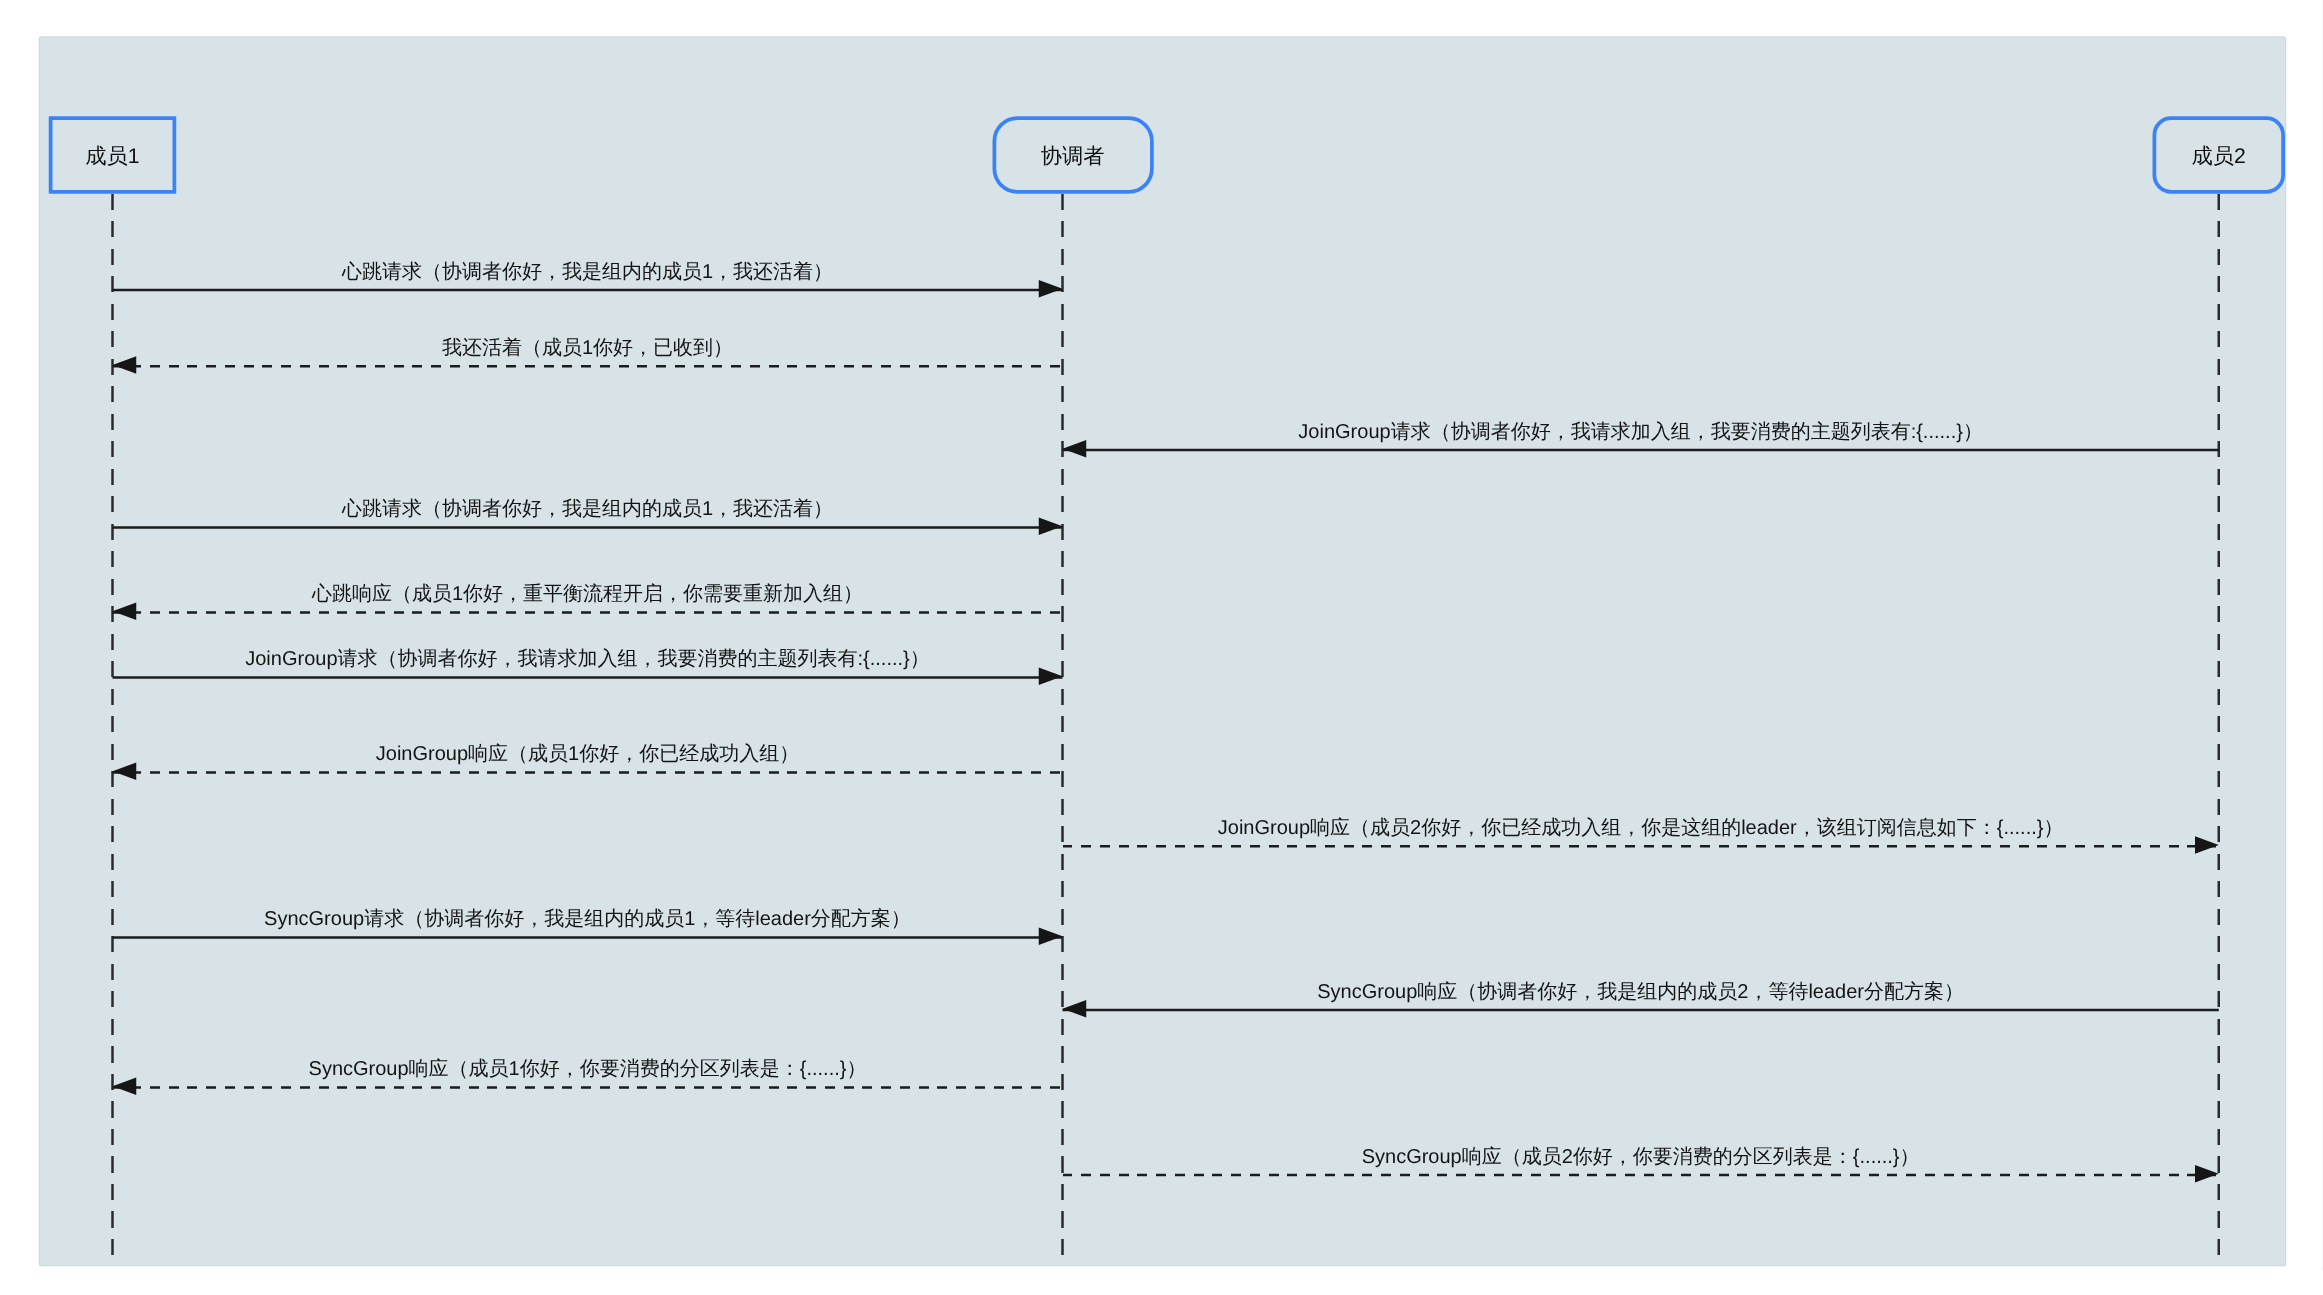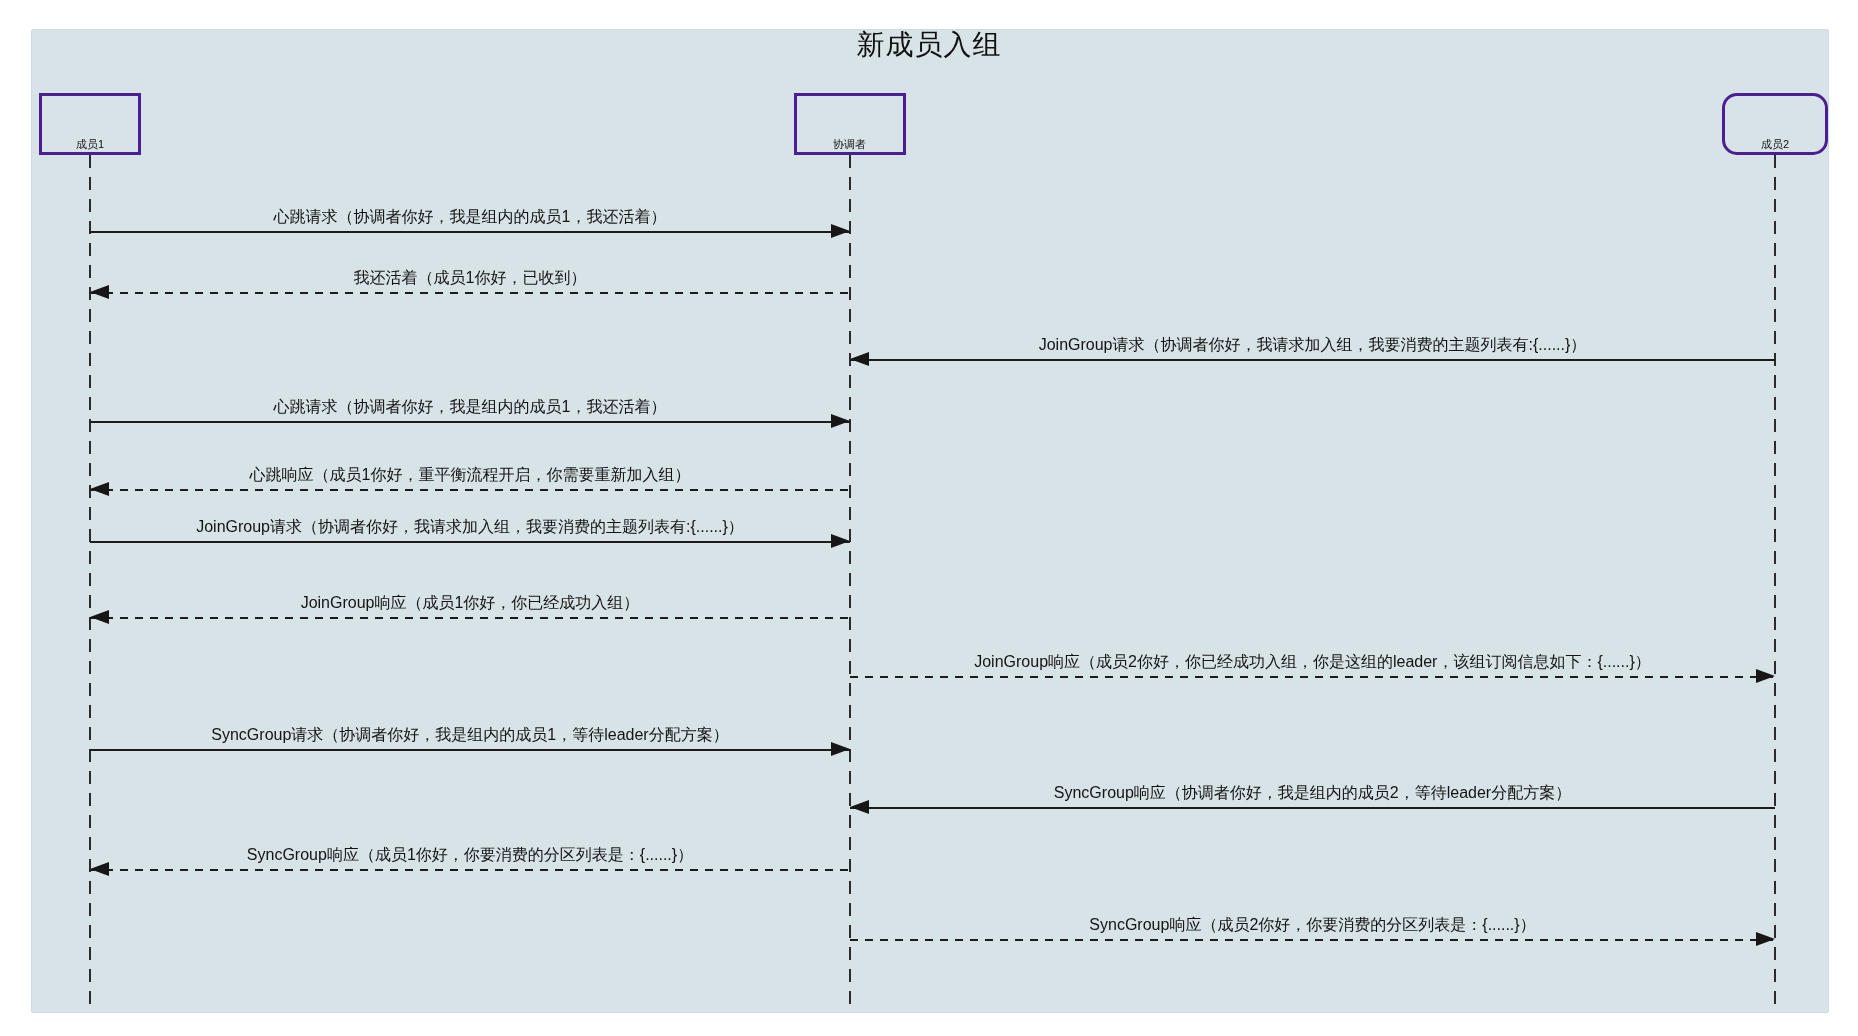--- a/index.html
+++ b/index.html
@@ -33,25 +33,25 @@
     font-size: 28px;
     font-weight: 500;
     color: #111;
     letter-spacing: 1px;
   }
   .actor-box {
     position: absolute;
     top: 93px;
     height: 62px;
     box-sizing: border-box;
-    border: 3px solid #4c1d95;
+    border: 3px solid #3b82f6;
     display: flex;
-    align-items: flex-end;
+    align-items: center;
     justify-content: center;
-    font-size: 11px;
+    font-size: 17px;
     color: #101010;
     background: transparent;
   }
   .lifeline {
     position: absolute;
     top: 155px;
     height: 856px;
     width: 2px;
     background: repeating-linear-gradient(to bottom, #2b2b2b 0 13px, transparent 13px 22px);
   }
@@ -86,31 +86,30 @@
     border-bottom: 7px solid transparent;
   }
   .arrow-head.dir-right { right: 0; border-left: 19px solid #161616; }
   .arrow-head.dir-left  { left: 0;  border-right: 19px solid #161616; }
 </style>
 </head>
 <body>
 
 <div id="stage">
   <div class="panel"></div>
-  <div class="title">新成员入组</div>
   <div id="layer">
   <div>
     <div class="actor-box" style="left: 39px; width: 102px;">
       <span>成员1</span>
     </div>
     <div class="lifeline" style="left: 89px;"></div>
   </div>
 
   <div>
-    <div class="actor-box" style="left: 793.5px; width: 112px;">
+    <div class="actor-box" style="left: 793.5px; width: 129px; border-radius: 20px;">
       <span>协调者</span>
     </div>
     <div class="lifeline" style="left: 849px;"></div>
   </div>
 
   <div>
     <div class="actor-box" style="left: 1722px; width: 106px; border-radius: 15px;">
       <span>成员2</span>
     </div>
     <div class="lifeline" style="left: 1774px;"></div>

